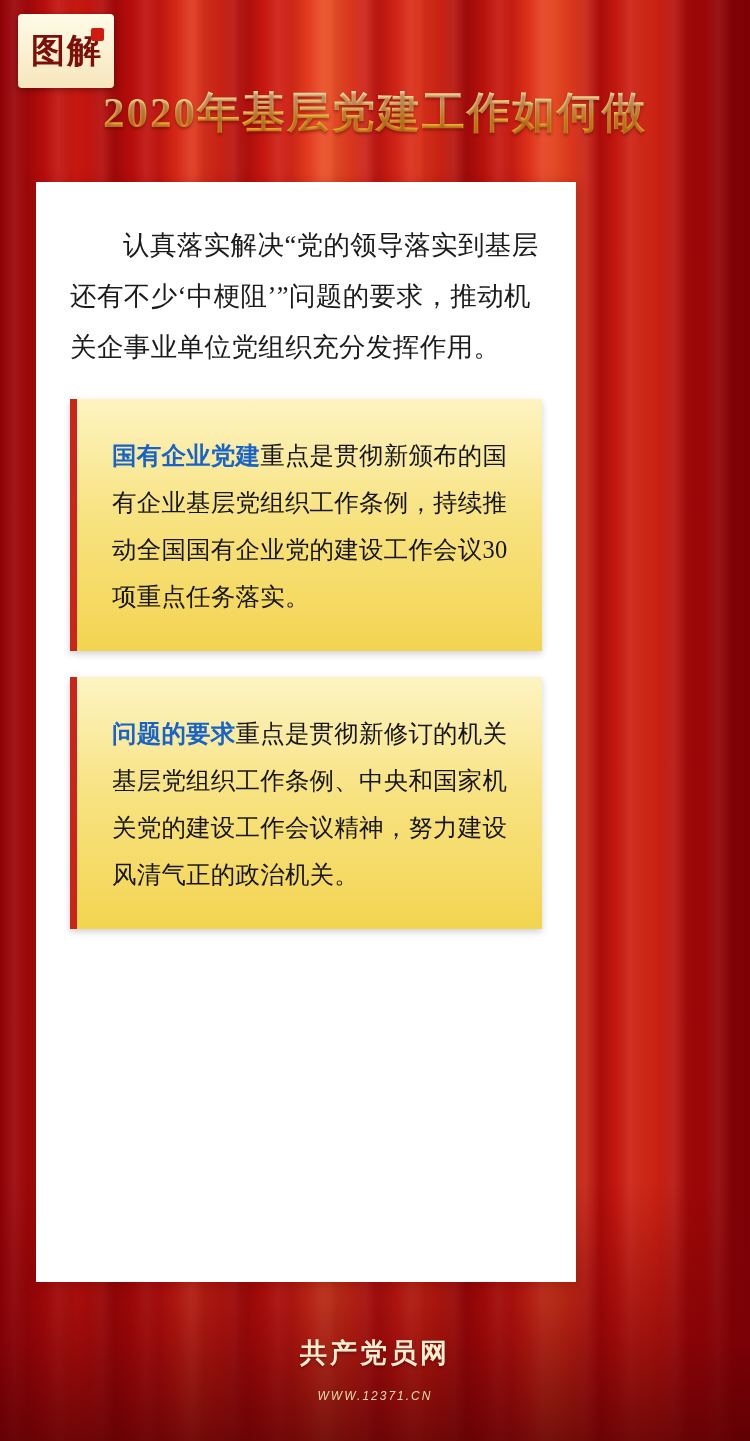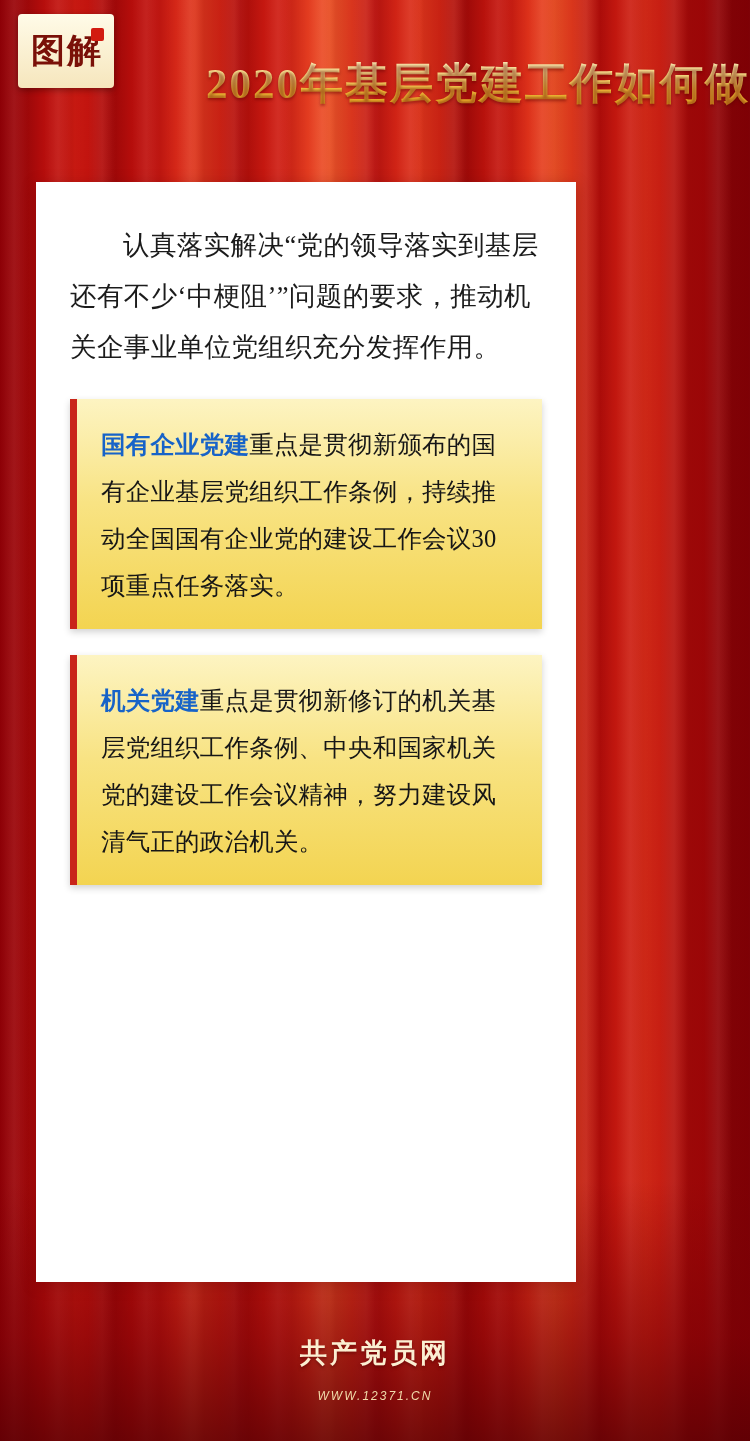--- a/index.html
+++ b/index.html
@@ -100,22 +100,22 @@
     top: -6px;
     width: 13px;
     height: 13px;
     background: #d21b10;
     border-radius: 2px;
   }
 
   .title {
     position: absolute;
     left: 0; right: 0;
-    top: 55px;
-    text-align: right;
+    top: 84px;
+    text-align: center;
     font-family: "Liberation Serif", serif;
     font-size: 43px;
     font-weight: bold;
     letter-spacing: 2px;
     background: linear-gradient(180deg, #fff6cf 0%, #ffe486 35%, #f6c23c 60%, #e8a318 100%);
     -webkit-background-clip: text;
     background-clip: text;
     color: transparent;
     text-shadow: 0 2px 3px rgba(90,0,0,0.45);
   }
@@ -147,21 +147,21 @@
   .block {
     position: relative;
     margin: 0 0 26px 0;
     padding: 22px 22px 20px 24px;
     box-sizing: border-box;
     background: linear-gradient(180deg, #fdf4c2 0%, #f8e383 45%, #f3d451 100%);
     border-left: 7px solid #c9251a;
     box-shadow: 0 3px 7px rgba(0,0,0,0.18);
   }
   .block p {
-    margin: 0;
+    margin: 11px;
     font-family: "Liberation Serif", serif;
     font-size: 24.5px;
     line-height: 47px;
     color: #161616;
     letter-spacing: 0.2px;
   }
   .kw {
     color: #1763c8;
     font-weight: bold;
   }
@@ -215,21 +215,21 @@
 
   <div class="card">
 
     <p class="lead">认真落实解决“党的领导落实到基层还有不少‘中梗阻’”问题的要求，推动机关企事业单位党组织充分发挥作用。</p>
 
     <div class="block">
       <p><span class="kw">国有企业党建</span><span>重点是贯彻新颁布的国有企业基层党组织工作条例，持续推动全国国有企业党的建设工作会议30项重点任务落实。</span></p>
     </div>
 
     <div class="block">
-      <p><span class="kw">机关党建</span><span>重点是贯彻新修订的机关基层党组织工作条例、中央和国家机关党的建设工作会议精神，努力建设风清气正的政治机关。</span></p>
+      <p><span class="kw">问题的要求</span><span>重点是贯彻新修订的机关基层党组织工作条例、中央和国家机关党的建设工作会议精神，努力建设风清气正的政治机关。</span></p>
     </div>
 
 
 
   </div>
 
   <div class="footer">
     <div class="brand">
       <div class="name">共产党员网</div>
       <div class="sub">WWW.12371.CN</div>

